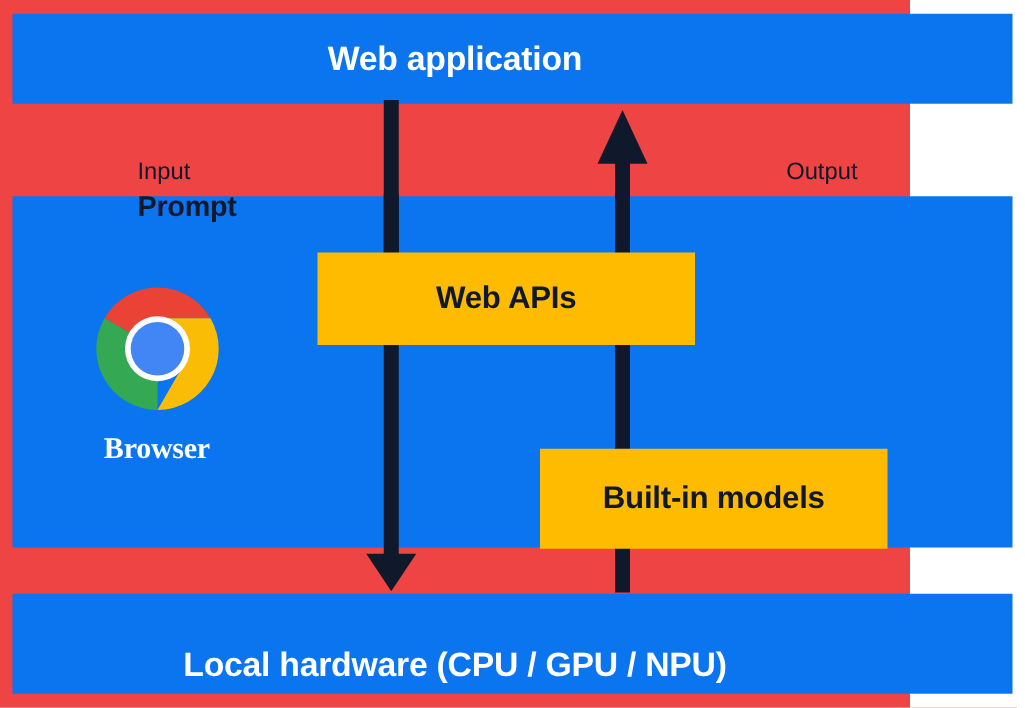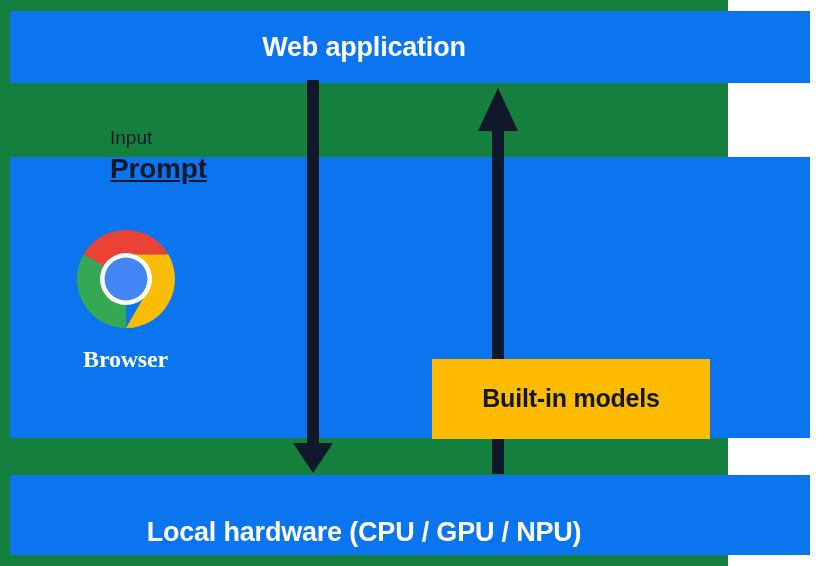--- a/index.html
+++ b/index.html
@@ -10,21 +10,21 @@
   body {
     width: 820px;
     height: 566px;
     font-family: "Liberation Sans", sans-serif;
     overflow: hidden;
   }
   #diagram {
     position: relative;
     width: 728px;
     height: 566px;
-    background: #15803d;
+    background: #ef4444;
   }
 
   
   .band {
     position: absolute;
     background: #0b75ef;
     left: 10px;
     width: 800px;
   }
   #band-web-application {
@@ -139,25 +139,24 @@
     text-align: right;
   }
   .caption-kicker {
     display: block;
     font-size: 19px;
     font-weight: normal;
     line-height: 1.3;
   }
   .caption-main {
     display: block;
-    font-size: 28px;
+    font-size: 23px;
     font-weight: bold;
     line-height: 1.3;
     letter-spacing: -0.2px;
-    text-decoration: underline;
   }
 </style>
 </head>
 <body>
 
 <div id="diagram">
 
   <div class="band" id="band-web-application"></div>
   <div class="band-title" id="web-application-title">Web application</div>
 
@@ -172,20 +171,23 @@
 
       <path class="chrome-green" fill="#34a853" d="M8.43 26 L29.2 38 A24 24 0 0 0 50 74 L50 98 A48 48 0 0 1 8.43 26 Z"></path>
 
       <circle class="chrome-ring" cx="50" cy="50" r="25.5" fill="#ffffff"></circle>
 
       <circle class="chrome-core" cx="50" cy="50" r="21" fill="#4285f4"></circle>
     </svg>
     <span id="browser-label">Browser</span>
   </div>
 
+  <div class="yellow-box" id="box-web-apis">
+    <span>Web APIs</span>
+  </div>
 
   <div class="yellow-box" id="box-builtin-models">
     <span>
       <span>Built-in models</span><br>
     </span>
   </div>
 
   <div class="band" id="band-local-hardware"></div>
   <div class="band-title" id="local-hardware-title">Local hardware (CPU / GPU / NPU)</div>
 
@@ -202,15 +204,16 @@
       <polygon class="arrow-shape" points="478,131 518,131 498,88"></polygon>
     </g>
   </svg>
 
   <div class="caption" id="caption-input">
     <span class="caption-kicker">Input</span>
     <span class="caption-main">Prompt</span>
   </div>
 
   <div class="caption" id="caption-output">
+    <span class="caption-kicker">Output</span>
   </div>
 
 </div>
 
 </body></html>

